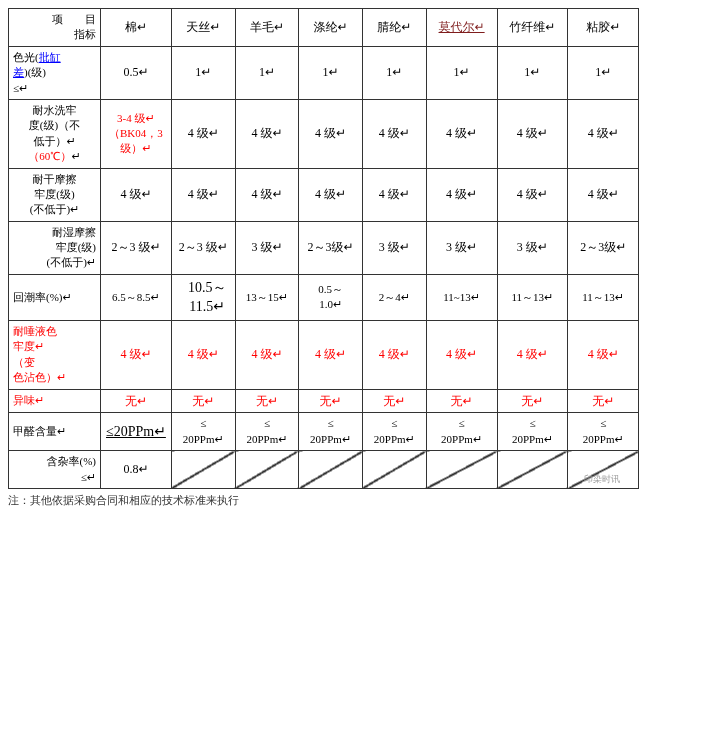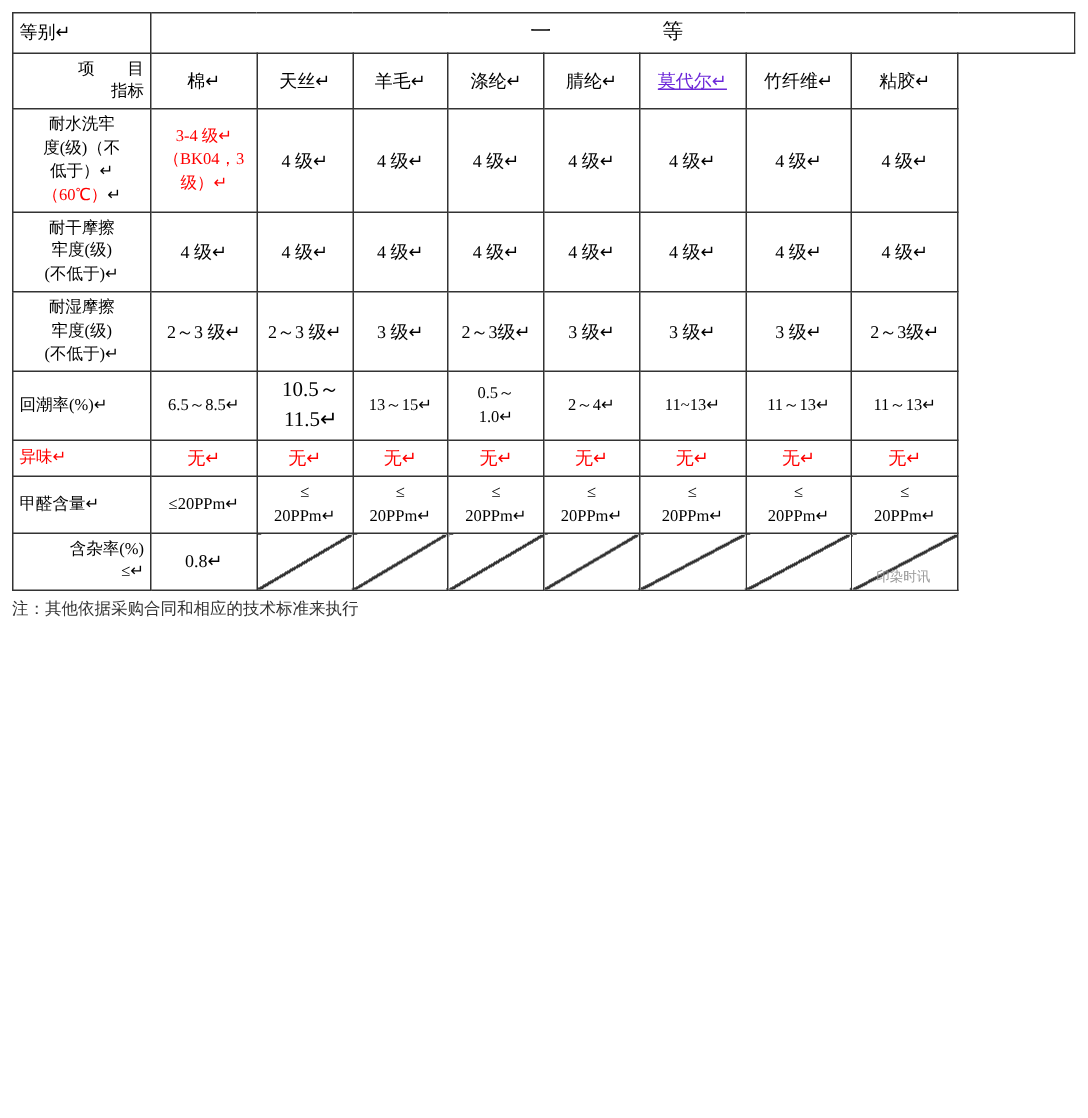--- a/index.html
+++ b/index.html
@@ -48,36 +48,43 @@
       <col style="width:9%">
       <col style="width:9%">
       <col style="width:9%">
       <col style="width:9%">
       <col style="width:10%">
       <col style="width:10%">
       <col style="width:10%">
       <col style="width:11%">
     </colgroup>
     <tbody>
-        <tr>
-      <td style="text-align:left; font-size:12px;">等别↵</td>
-      <td colspan="9" style="font-size:14px; letter-spacing:8px;">一　　　等</td>
-    </tr>
     <tr>
       <td style="text-align:right; font-size:11px;">项　　目<br>指标</td>
       <td>棉↵</td>
       <td>天丝↵</td>
       <td>羊毛↵</td>
       <td>涤纶↵</td>
       <td>腈纶↵</td>
-      <td style="color:#6d28d9; text-decoration:underline;">莫代尔↵</td>
+      <td style="color:#7f1d1d; text-decoration:underline;">莫代尔↵</td>
       <td>竹纤维↵</td>
       <td>粘胶↵</td>
     </tr>
 
+    <tr>
+      <td style="text-align:left; font-size:11px;">色光(<span class="blue-link">批缸<br>差</span>)(级)<br>≤↵</td>
+      <td>0.5↵</td>
+      <td>1↵</td>
+      <td>1↵</td>
+      <td>1↵</td>
+      <td>1↵</td>
+      <td>1↵</td>
+      <td>1↵</td>
+      <td>1↵</td>
+    </tr>
 
     <tr>
       <td style="text-align:center; font-size:11px;">耐水洗牢<br>度(级)（不<br>低于）↵<br><span class="red">（60℃）</span>↵</td>
       <td style="color:red; font-size:11px;">3-4 级↵<br>（BK04，3<br>级）↵</td>
       <td>4 级↵</td>
       <td>4 级↵</td>
       <td>4 级↵</td>
       <td>4 级↵</td>
       <td>4 级↵</td>
       <td>4 级↵</td>
@@ -90,21 +97,21 @@
       <td>4 级↵</td>
       <td>4 级↵</td>
       <td>4 级↵</td>
       <td>4 级↵</td>
       <td>4 级↵</td>
       <td>4 级↵</td>
       <td>4 级↵</td>
     </tr>
 
     <tr>
-      <td style="text-align:center; font-size:11px;">耐湿摩擦<br>牢度(级)<br>(不低于)↵</td>
+      <td style="text-align:right; font-size:11px;">耐湿摩擦<br>牢度(级)<br>(不低于)↵</td>
       <td>2～3 级↵</td>
       <td>2～3 级↵</td>
       <td>3 级↵</td>
       <td>2～3级↵</td>
       <td>3 级↵</td>
       <td>3 级↵</td>
       <td>3 级↵</td>
       <td>2～3级↵</td>
     </tr>
 
@@ -113,36 +120,47 @@
       <td style="font-size:11px;">6.5～8.5↵</td>
       <td style="font-size:14px;padding-left:12px;">10.5～<br>11.5↵</td>
       <td style="font-size:11px;margin-left:12px;">13～15↵</td>
       <td style="font-size:11px;">0.5～<br>1.0↵</td>
       <td style="font-size:11px;">2～4↵</td>
       <td style="font-size:11px;">11~13↵</td>
       <td style="font-size:11px;">11～13↵</td>
       <td style="font-size:11px;">11～13↵</td>
     </tr>
 
+    <tr>
+      <td style="text-align:left; font-size:11px; color:red;">耐唾液色<br>牢度↵<br>（变<br>色沾色）↵</td>
+      <td style="color:red;">4 级↵</td>
+      <td style="color:red;">4 级↵</td>
+      <td style="color:red;">4 级↵</td>
+      <td style="color:red;">4 级↵</td>
+      <td style="color:red;">4 级↵</td>
+      <td style="color:red;">4 级↵</td>
+      <td style="color:red;">4 级↵</td>
+      <td style="color:red;">4 级↵</td>
+    </tr>
 
     <tr>
       <td style="text-align:left; font-size:11px; color:red;margin-top:13px;">异味↵</td>
       <td style="color:red;">无↵</td>
       <td style="color:red;">无↵</td>
       <td style="color:red;">无↵</td>
       <td style="color:red;">无↵</td>
       <td style="color:red;">无↵</td>
       <td style="color:red;">无↵</td>
       <td style="color:red;">无↵</td>
       <td style="color:red;">无↵</td>
     </tr>
 
     <tr>
       <td style="text-align:left; font-size:11px;">甲醛含量↵</td>
-      <td style="font-size:11px;">≤20PPm↵</td>
+      <td style="font-size:14px;text-decoration:underline;">≤20PPm↵</td>
       <td style="font-size:11px;">≤<br>20PPm↵</td>
       <td style="font-size:11px;">≤<br>20PPm↵</td>
       <td style="font-size:11px;">≤<br>20PPm↵</td>
       <td style="font-size:11px;">≤<br>20PPm↵</td>
       <td style="font-size:11px;">≤<br>20PPm↵</td>
       <td style="font-size:11px;">≤<br>20PPm↵</td>
       <td style="font-size:11px;">≤<br>20PPm↵</td>
     </tr>
 
     <tr style="position:relative;">

